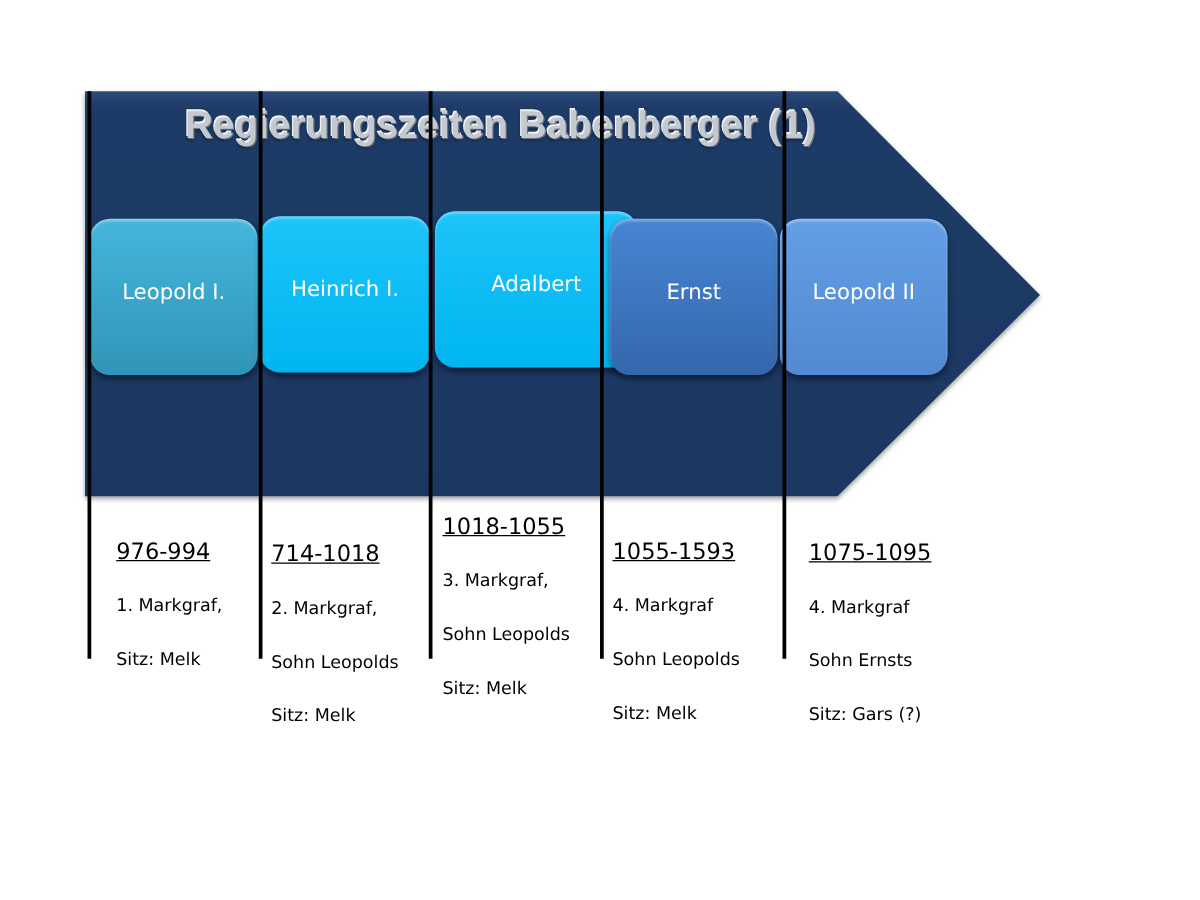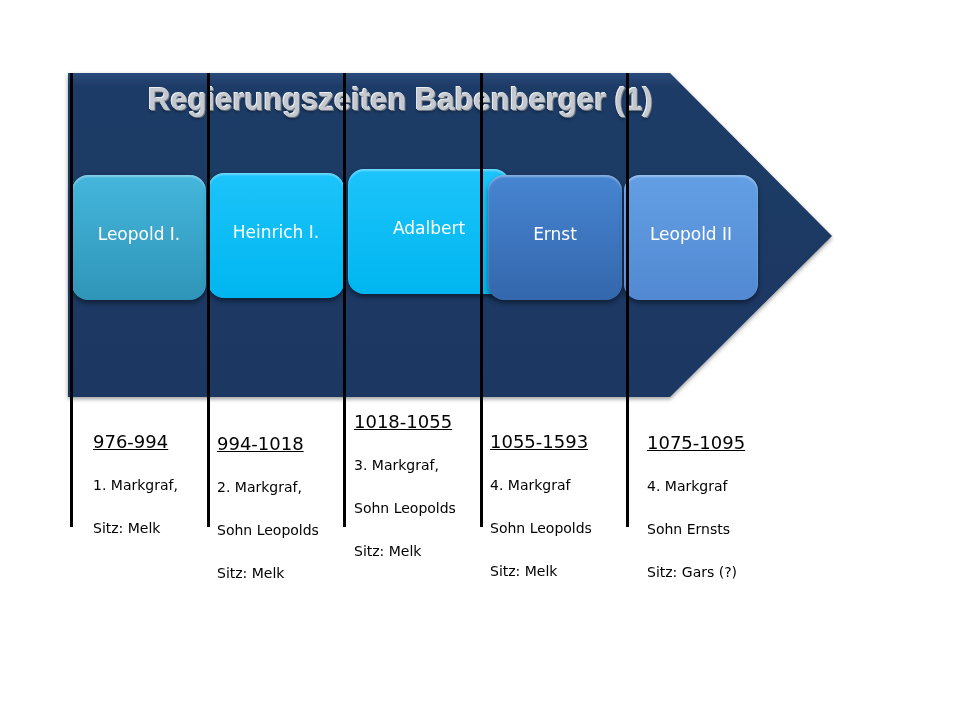--- a/index.html
+++ b/index.html
@@ -66,21 +66,21 @@
 <div class="vline" style="left:480px; height:454px;"></div>
 <div class="vline" style="left:626px; height:454px;"></div>
 
 <div class="info" style="left:93px; top:430px;">
   <div class="years">976-994</div>
   <div class="line">1. Markgraf,</div>
   <div class="line">Sitz: Melk</div>
 </div>
 
 <div class="info" style="left:217px; top:432px;">
-  <div class="years">994-1018</div>
+  <div class="years">714-1018</div>
   <div class="line">2. Markgraf,</div>
   <div class="line">Sohn Leopolds</div>
   <div class="line">Sitz: Melk</div>
 </div>
 
 <div class="info" style="left:354px; top:410px;">
   <div class="years">1018-1055</div>
   <div class="line">3. Markgraf,</div>
   <div class="line">Sohn Leopolds</div>
   <div class="line">Sitz: Melk</div>

